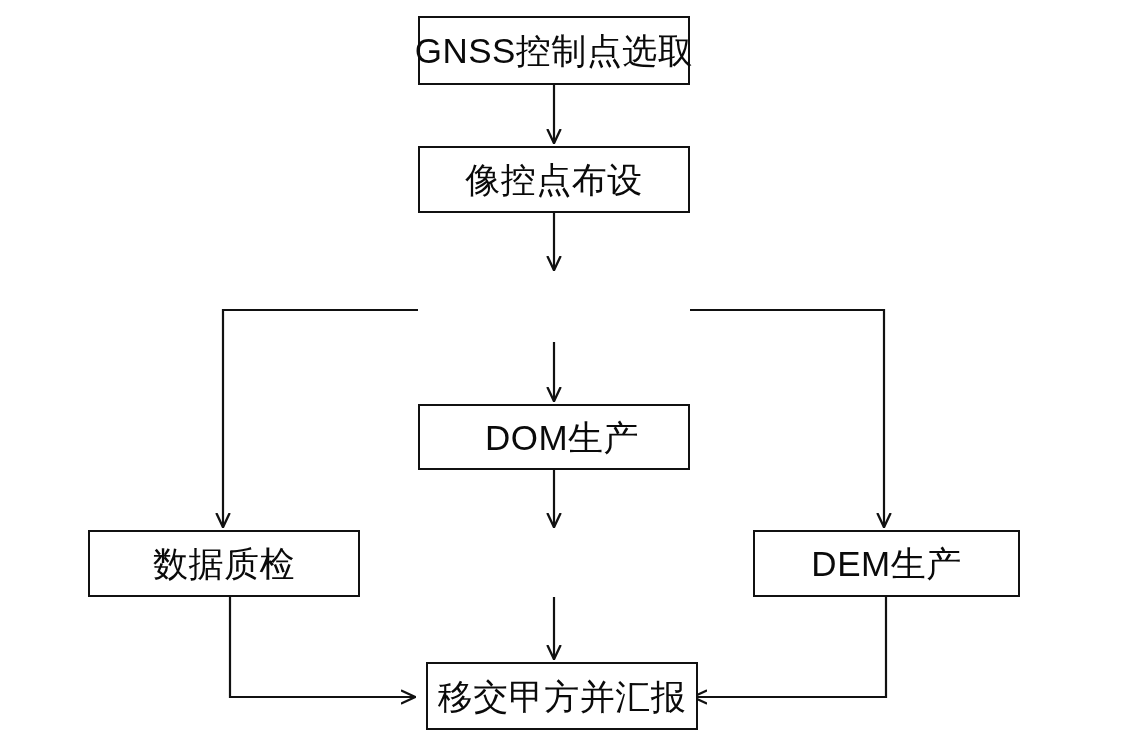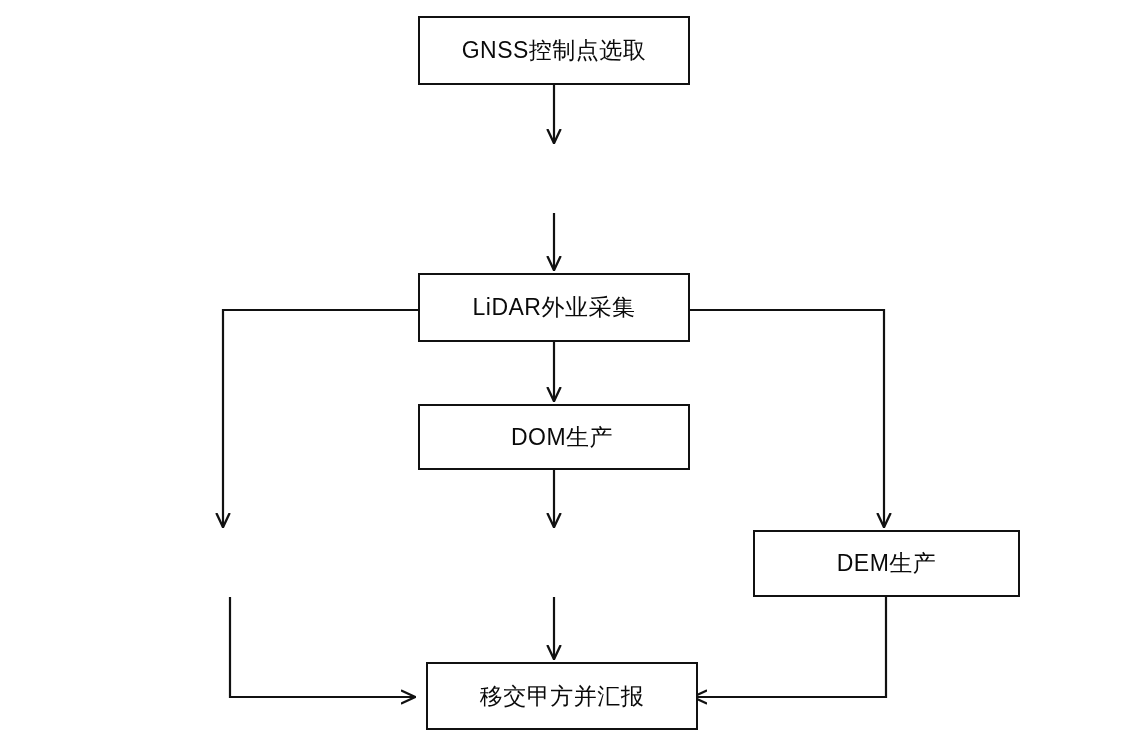--- a/index.html
+++ b/index.html
@@ -32,21 +32,21 @@
     background: #ffffff;
     border: 2.5px solid #111111;
     display: flex;
     align-items: center;
     justify-content: center;
     text-align: center;
     color: #000000;
     z-index: 2;
   }
   .node-label {
-    font-size: 23px;
+    font-size: 35px;
     line-height: 1;
     letter-spacing: 0.5px;
     white-space: nowrap;
     color: #0a0a0a;
   }
   
   #node-gnss        { left: 418px; top: 16px;  width: 272px; height: 69px; }
   #node-gcp         { left: 418px; top: 146px; width: 272px; height: 67px; }
   #node-lidar       { left: 418px; top: 273px; width: 272px; height: 69px; }
   #node-dom         { left: 418px; top: 404px; width: 272px; height: 66px; padding-left: 16px; }
@@ -86,29 +86,32 @@
       <path d="M 554 597 L 554 659" marker-end="url(#arrowhead)"></path>
 
       <path d="M 886 597 L 886 697 L 693 697" marker-end="url(#arrowhead)"></path>
     </g>
   </svg>
 
   <div class="node" id="node-gnss">
     <span class="node-label">GNSS控制点选取</span>
   </div>
 
+  <div class="node" id="node-gcp">
+    <span class="node-label">像控点布设</span>
+  </div>
 
-  <div class="node" id="node-lidar">
-    <span class="node-label">LiDAR外业采集</span>
-  </div>
 
   <div class="node" id="node-dom">
     <span class="node-label">DOM生产</span>
   </div>
 
+  <div class="node" id="node-qc">
+    <span class="node-label">数据质检</span>
+  </div>
 
 
   <div class="node" id="node-dem">
     <span class="node-label">DEM生产</span>
   </div>
 
   <div class="node" id="node-handover">
     <span class="node-label">移交甲方并汇报</span>
   </div>
 

